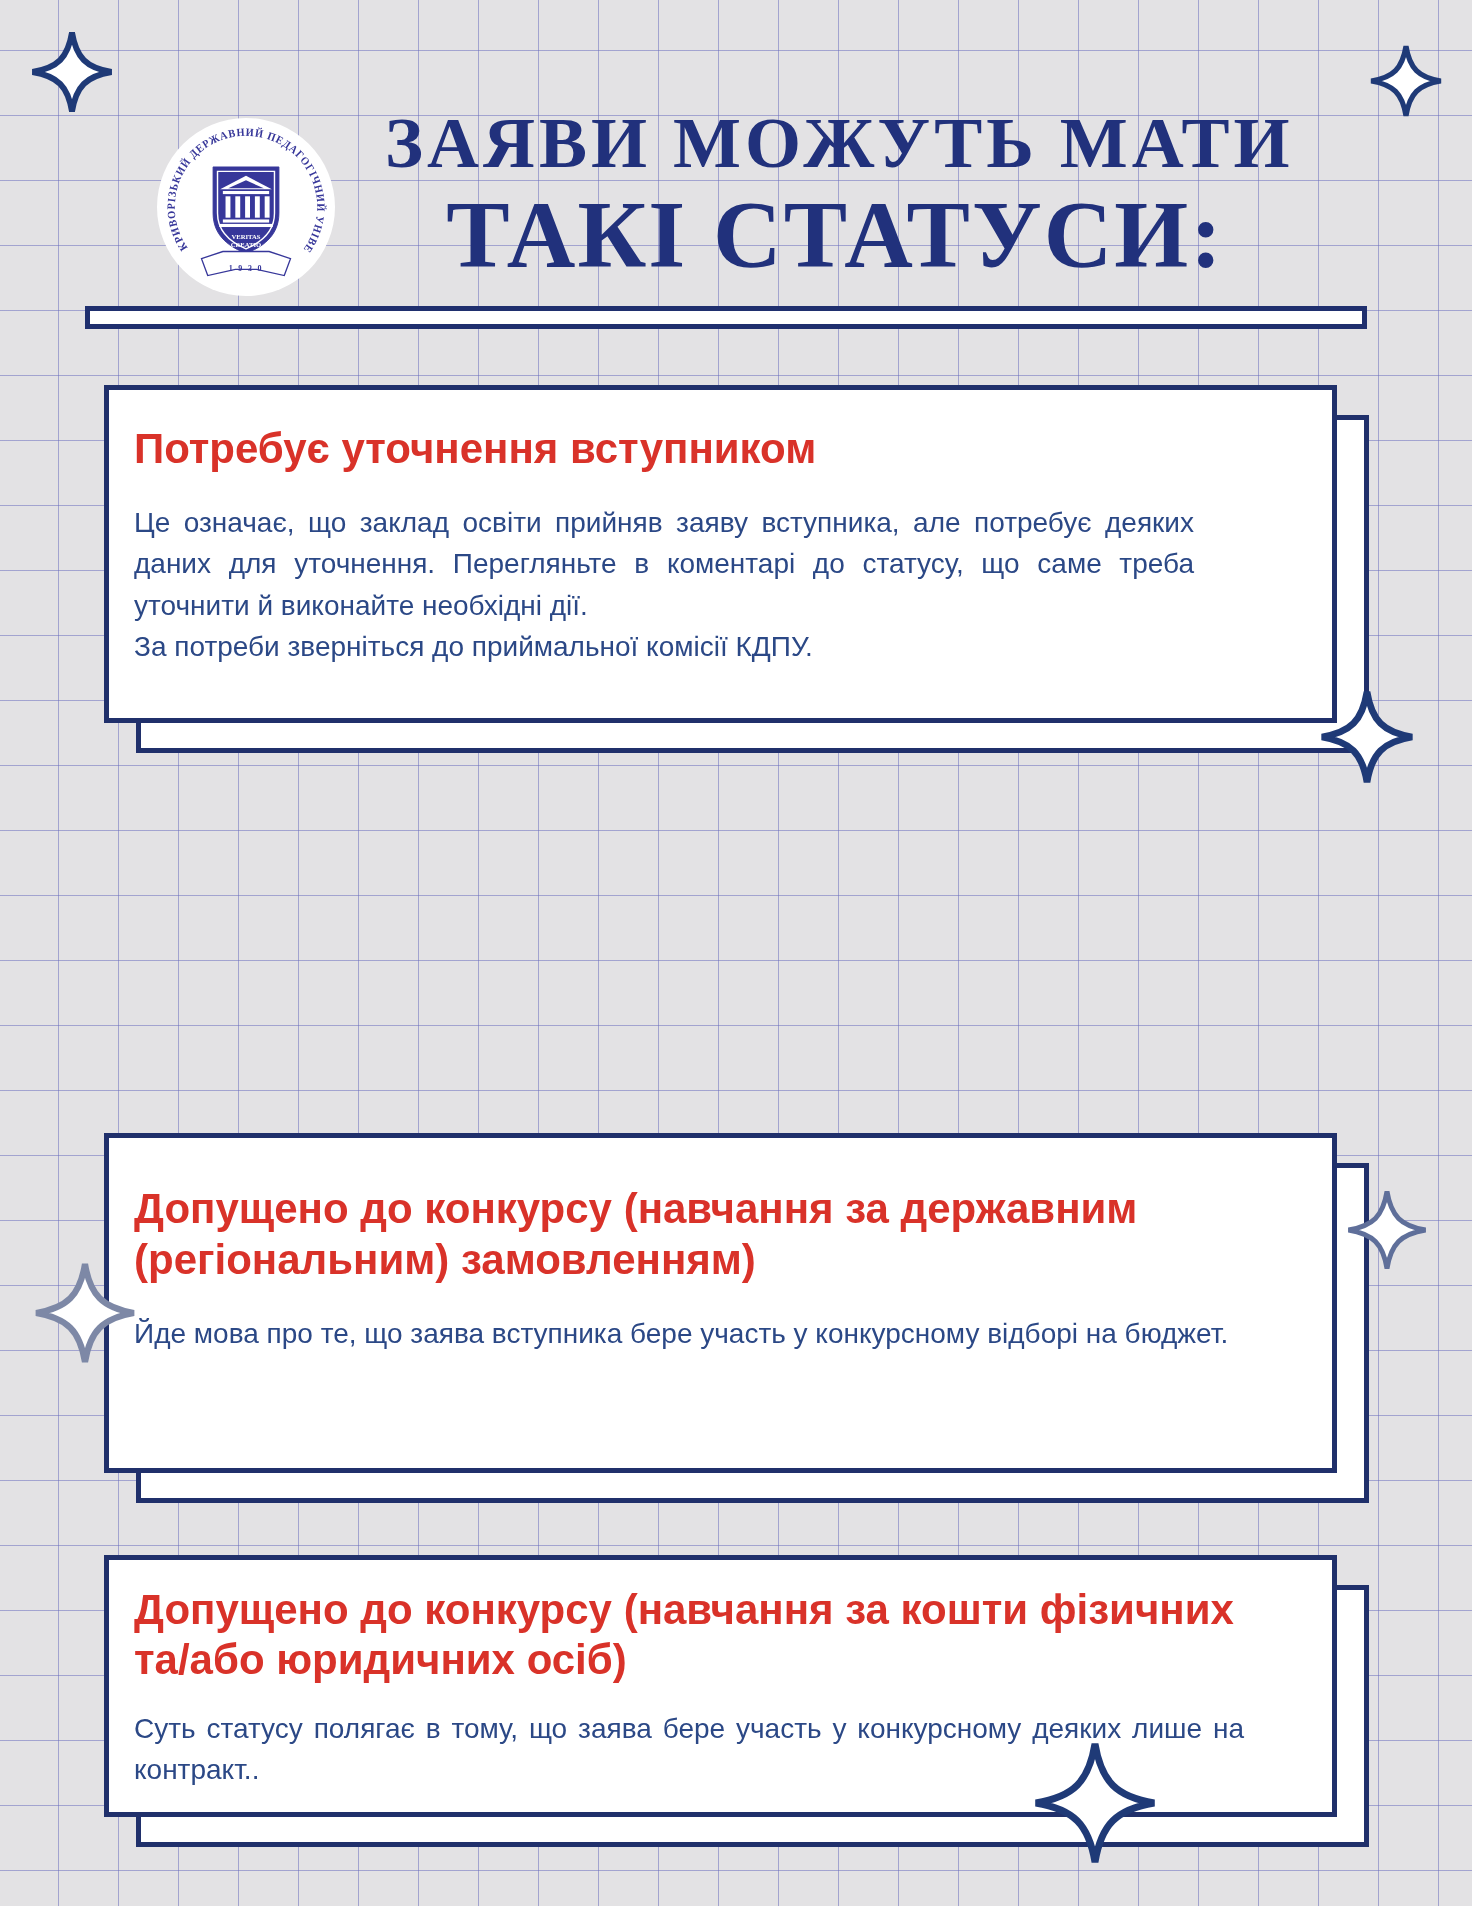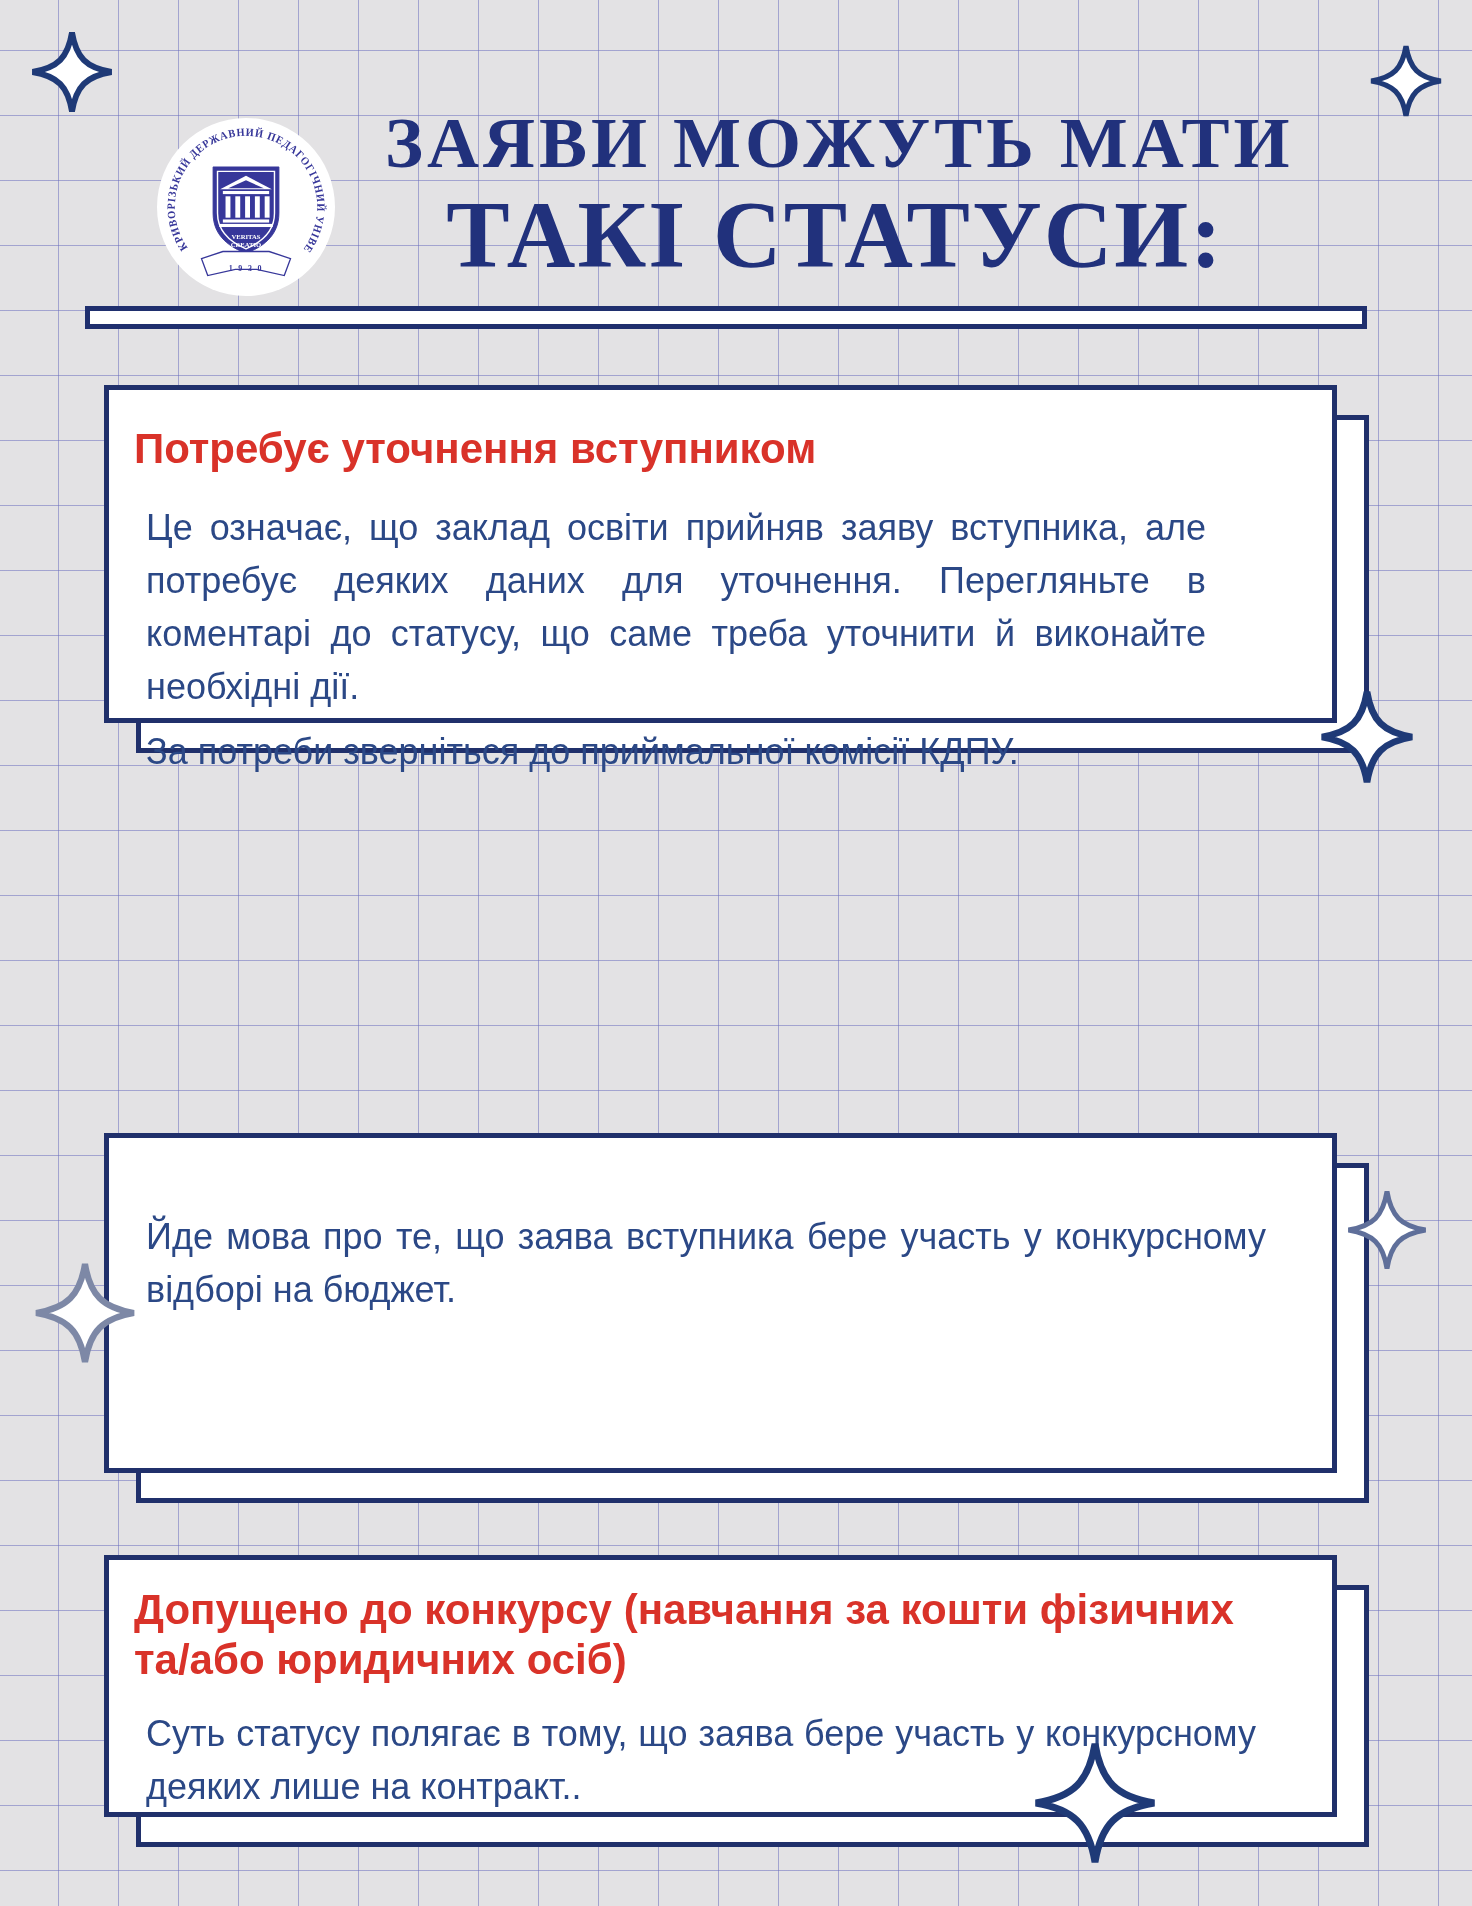--- a/index.html
+++ b/index.html
@@ -37,21 +37,21 @@
   .card .face{
     position:absolute;left:0;top:0;width:100%;height:100%;
     background:#ffffff;border:5px solid #20306b;box-sizing:border-box;z-index:2;
   }
   .card .inner{position:relative;z-index:3;padding:0 40px 0 30px;}
   .card h2{
     margin:0;color:#d93229;font-size:42px;line-height:1.22;font-weight:bold;
     letter-spacing:0px;
   }
   .card p{
-    margin:12px;color:#2b4886;font-size:36px;line-height:1.47;
+    margin:0;color:#2b4886;font-size:28px;line-height:1.47;
     text-align:justify;
   }
   #card1 .inner{padding-top:38px;}
   #card1 p.p1{margin-top:28px;max-width:1060px;}
   #card1 p.p2{max-width:1100px;}
   #card2 .inner{padding-top:42px;padding-right:30px;}
   #card2 p.p1{margin-top:26px;max-width:1150px;}
   #card3 .inner{padding-top:50px;}
   #card3 h2{max-width:1080px;}
   #card3 p.p1{margin-top:28px;max-width:1120px;}
@@ -131,20 +131,21 @@
       <p class="p1">Це означає, що заклад освіти прийняв заяву вступника, але потребує деяких даних для уточнення. Перегляньте в коментарі до статусу, що саме треба уточнити й виконайте необхідні дії.</p>
       <p class="p2">За потреби зверніться до приймальної комісії КДПУ.</p>
     </div>
   </div>
 
 
   <div class="card" id="card3" style="top:1133px;height:340px;">
     <div class="shadow"></div>
     <div class="face"></div>
     <div class="inner">
+      <h2>Допущено до конкурсу (навчання за державним (регіональним) замовленням)</h2>
       <p class="p1">Йде мова про те, що заява вступника бере участь у конкурсному відборі на бюджет.</p>
     </div>
   </div>
 
   <div class="card" id="card4" style="top:1555px;height:262px;">
     <div class="shadow"></div>
     <div class="face"></div>
     <div class="inner">
       <h2>Допущено  до конкурсу (навчання за кошти фізичних та/або юридичних осіб)</h2>
       <p class="p1">Суть статусу полягає в тому, що заява бере участь у конкурсному деяких лише на контракт..</p>

